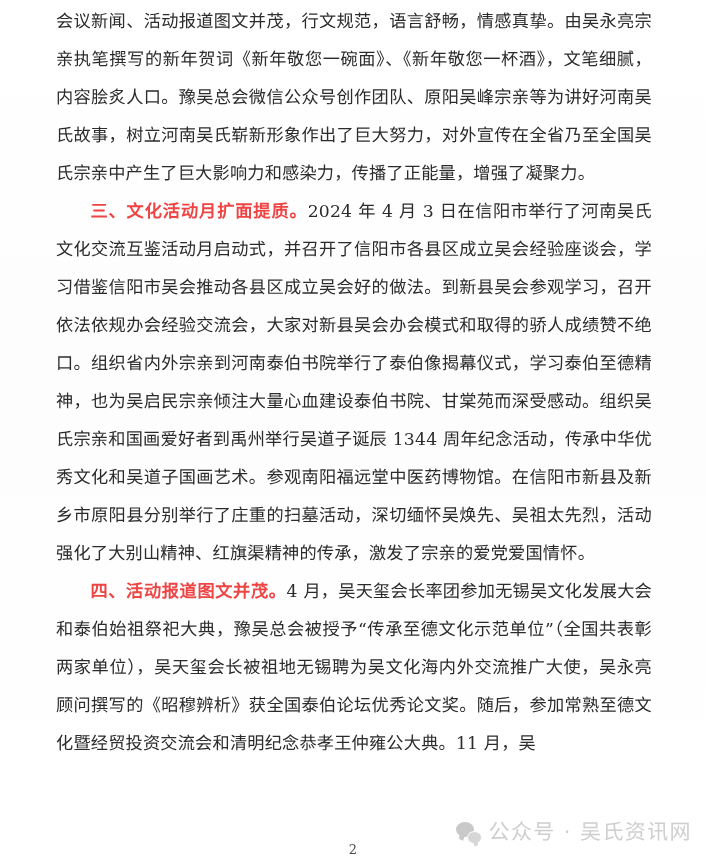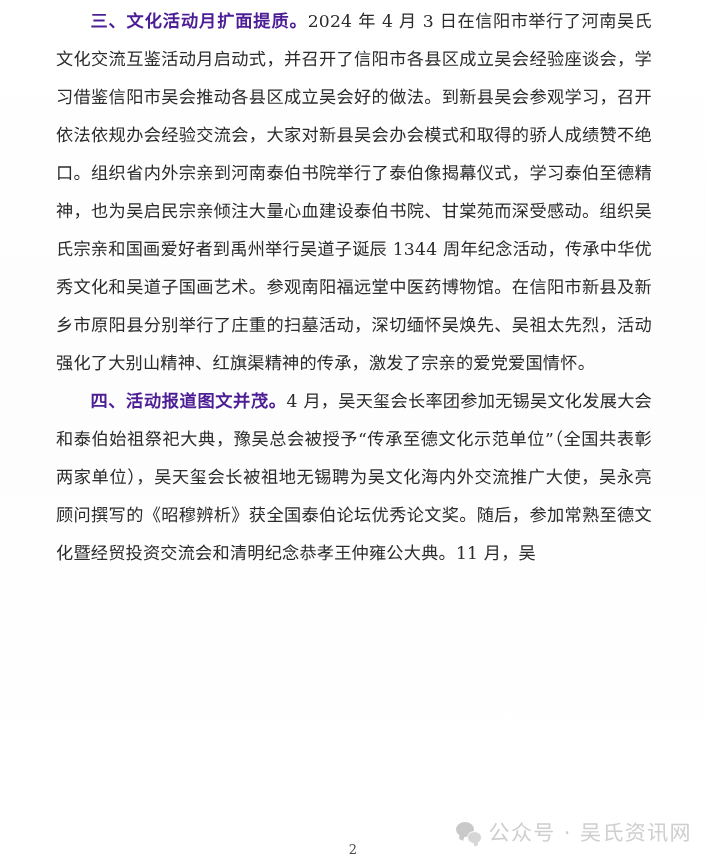--- a/index.html
+++ b/index.html
@@ -54,41 +54,41 @@
   }
 
   p.para.indent {
     text-indent: 2em;
   }
 
   .heading-run {
     font-weight: bold;
     font-family: "DejaVu Sans", "Liberation Sans", sans-serif;
     letter-spacing: 0.6px;
-    color: #4c1d95;
+    color: #ef4444;
   }
 
   .page-number {
     position: absolute;
     left: 0;
     right: 0;
     top: 842px;
     text-align: center;
     font-size: 13px;
     color: #4a4a4a;
     font-family: "DejaVu Serif", "Liberation Serif", serif;
   }
 
   
   .watermark {
     position: absolute;
     right: 14px;
     top: 822px;
     display: flex;
-    align-items: center;
+    align-items: flex-start;
     gap: 7px;
     opacity: 1;
     pointer-events: none;
   }
   .watermark .wm-logo {
     width: 26px;
     height: 22px;
     position: relative;
     flex: 0 0 auto;
   }
@@ -144,20 +144,21 @@
   }
 </style>
 </head>
 <body>
 
 <div class="page">
   <div class="paper-grain"></div>
 
   <div class="body-text">
 
+    <p class="para"><span>会议新闻、活动报道图文并茂，行文规范，语言舒畅，情感真挚。由吴永亮宗亲执笔撰写的新年贺词《新年敬您一碗面》、《新年敬您一杯酒》，文笔细腻，内容脍炙人口。豫吴总会微信公众号创作团队、原阳吴峰宗亲等为讲好河南吴氏故事，树立河南吴氏崭新形象作出了巨大努力，对外宣传在全省乃至全国吴氏宗亲中产生了巨大影响力和感染力，传播了正能量，增强了凝聚力。</span></p>
 
     <p class="para indent"><span class="heading-run">三、文化活动月扩面提质。</span><span>2024 年 4 月 3 日在信阳市举行了河南吴氏文化交流互鉴活动月启动式，并召开了信阳市各县区成立吴会经验座谈会，学习借鉴信阳市吴会推动各县区成立吴会好的做法。到新县吴会参观学习，召开依法依规办会经验交流会，大家对新县吴会办会模式和取得的骄人成绩赞不绝口。组织省内外宗亲到河南泰伯书院举行了泰伯像揭幕仪式，学习泰伯至德精神，也为吴启民宗亲倾注大量心血建设泰伯书院、甘棠苑而深受感动。组织吴氏宗亲和国画爱好者到禹州举行吴道子诞辰 1344 周年纪念活动，传承中华优秀文化和吴道子国画艺术。参观南阳福远堂中医药博物馆。在信阳市新县及新乡市原阳县分别举行了庄重的扫墓活动，深切缅怀吴焕先、吴祖太先烈，活动强化了大别山精神、红旗渠精神的传承，激发了宗亲的爱党爱国情怀。</span></p>
 
     <p class="para indent"><span class="heading-run">四、活动报道图文并茂。</span><span>4 月，吴天玺会长率团参加无锡吴文化发展大会和泰伯始祖祭祀大典，豫吴总会被授予“传承至德文化示范单位”（全国共表彰两家单位），吴天玺会长被祖地无锡聘为吴文化海内外交流推广大使，吴永亮顾问撰写的《昭穆辨析》获全国泰伯论坛优秀论文奖。随后，参加常熟至德文化暨经贸投资交流会和清明纪念恭孝王仲雍公大典。11 月，吴</span></p>
 
   </div>
 
   <div class="page-number">2</div>
 
   <div class="watermark">

